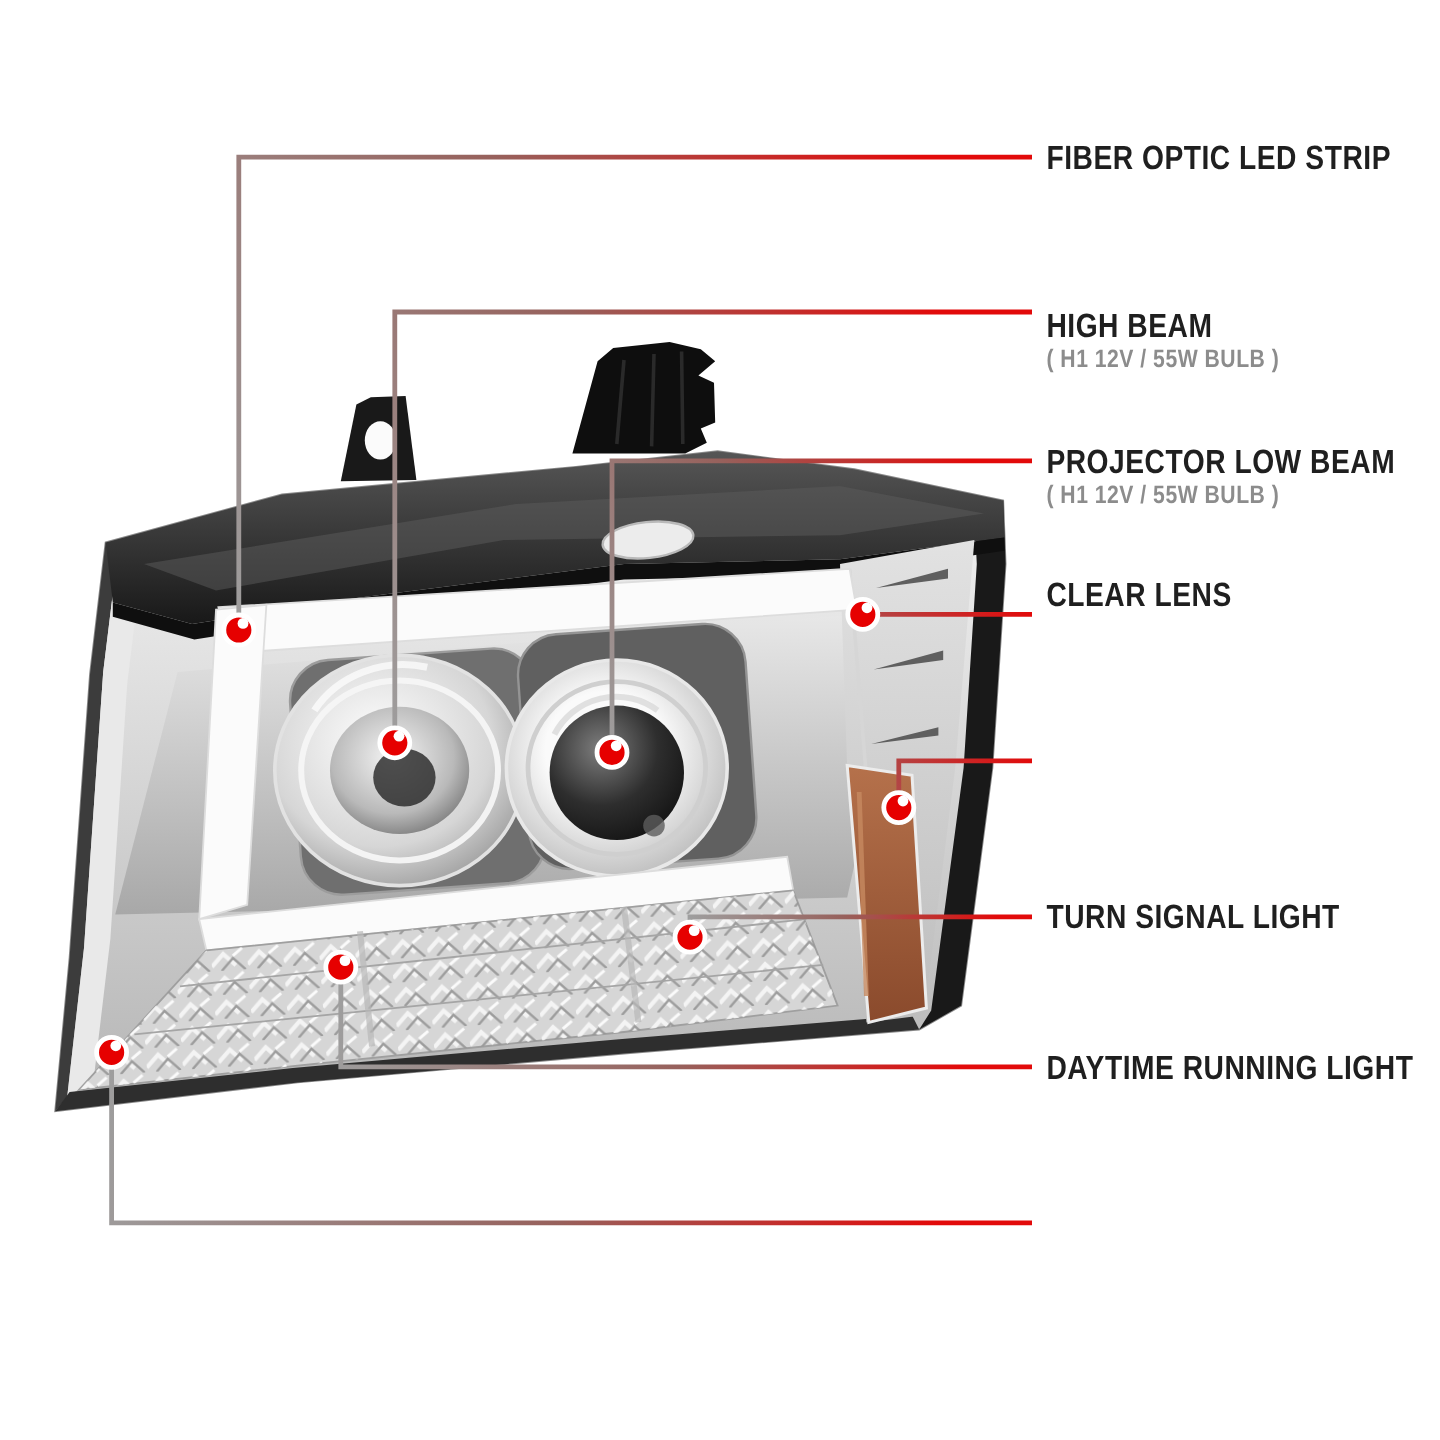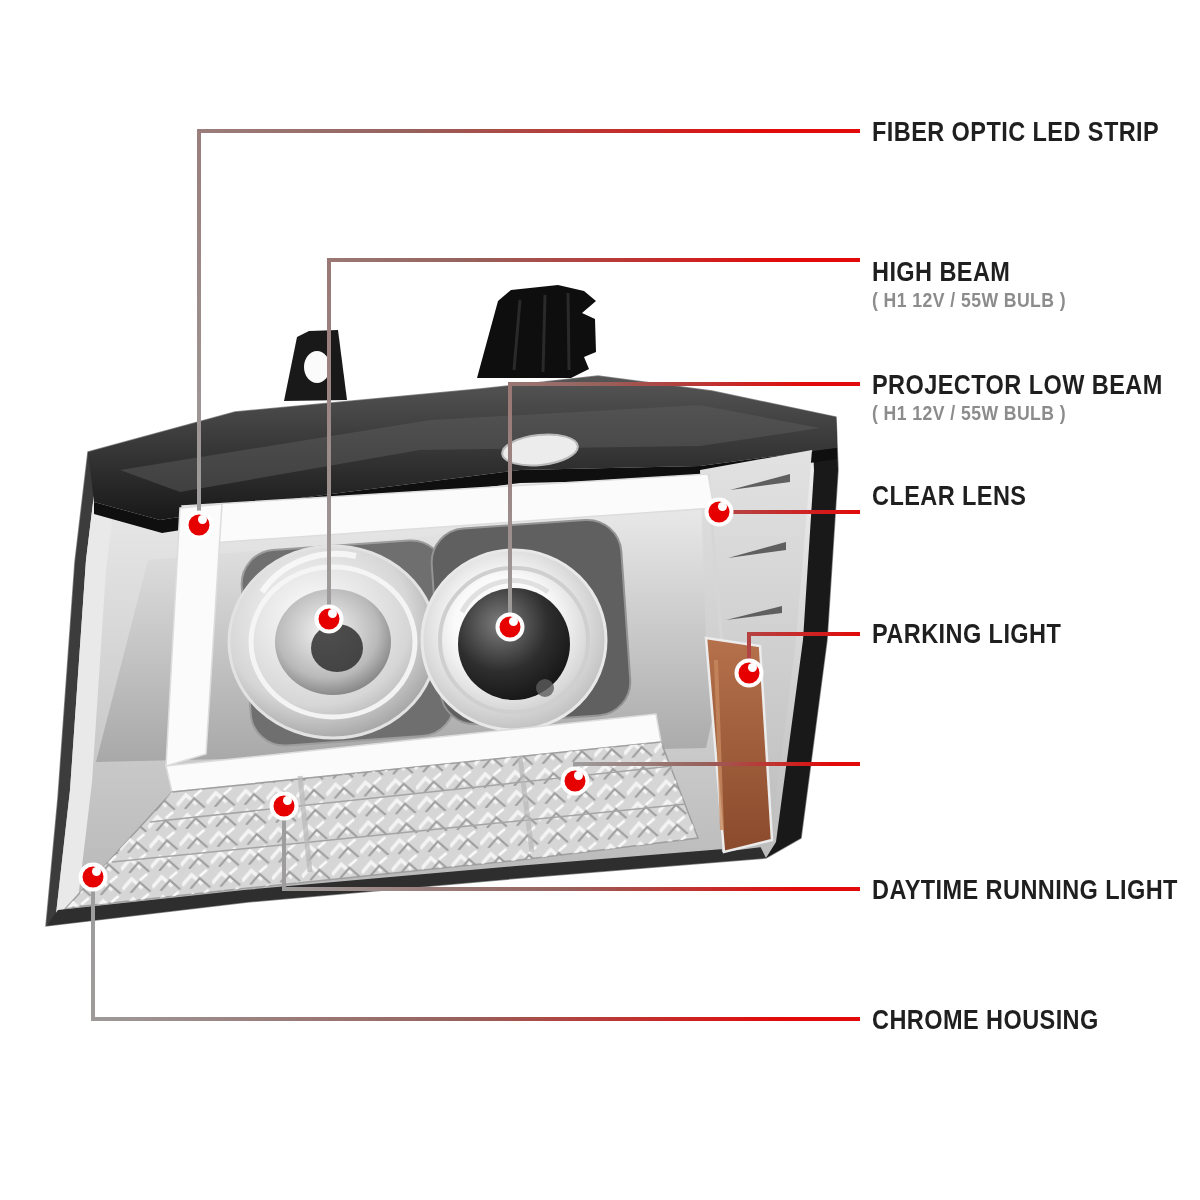--- a/index.html
+++ b/index.html
@@ -252,23 +252,20 @@
   <div class="callout-label">HIGH BEAM</div>
   <div class="callout-sublabel">( H1 12V / 55W BULB )</div>
 </div>
 <div class="callout c2">
   <div class="callout-label">PROJECTOR LOW BEAM</div>
   <div class="callout-sublabel">( H1 12V / 55W BULB )</div>
 </div>
 <div class="callout c3">
   <div class="callout-label">CLEAR LENS</div>
 </div>
-<div class="callout c4">
-  <div class="callout-label">PARKING LIGHT</div>
+<div class="callout c5">
+  <div class="callout-label">TURN SIGNAL LIGHT</div>
 </div>
 <div class="callout c6">
   <div class="callout-label">DAYTIME RUNNING LIGHT</div>
 </div>
-<div class="callout c7">
-  <div class="callout-label">CHROME HOUSING</div>
-</div>
 
 </div>
 
 </body></html>

